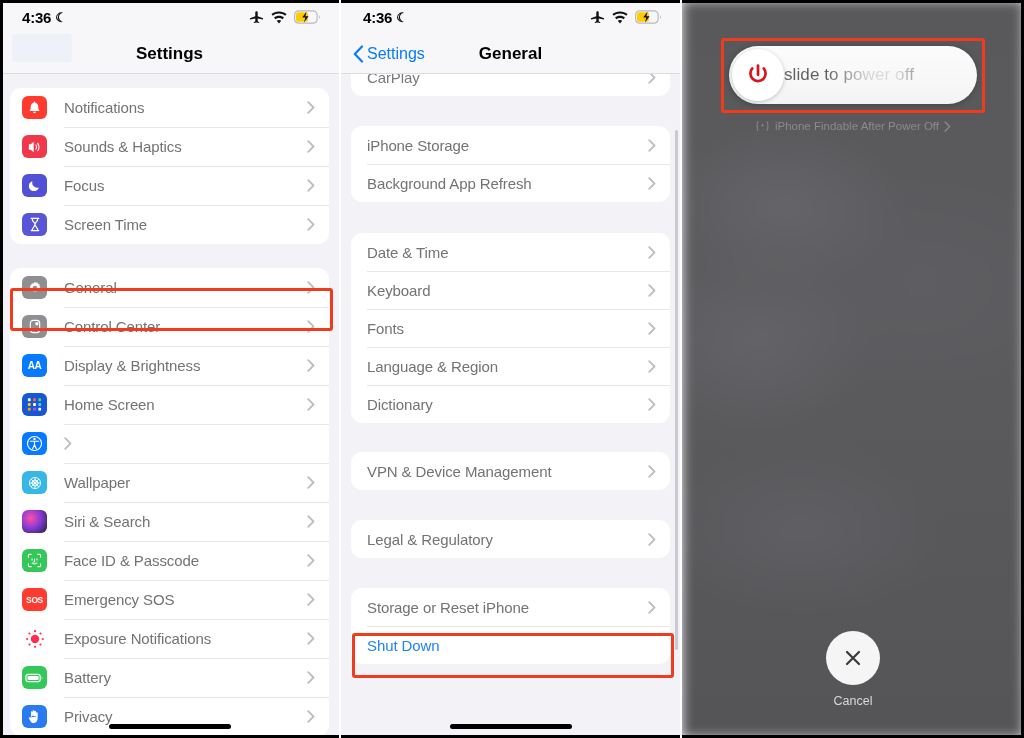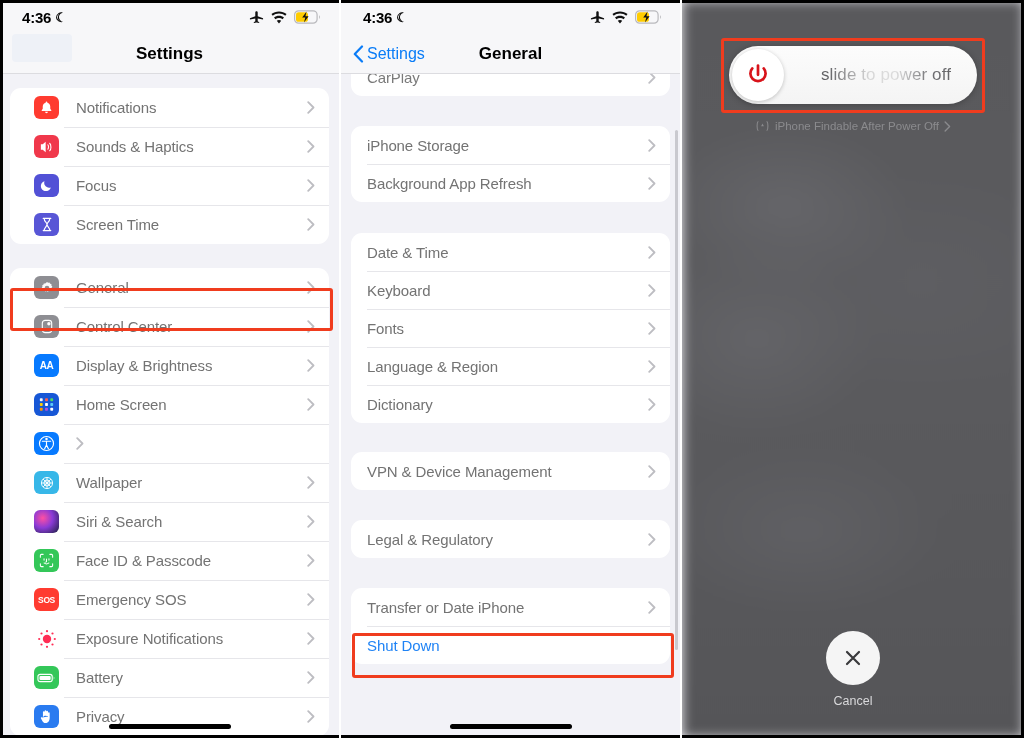--- a/index.html
+++ b/index.html
@@ -118,21 +118,20 @@
   
   .appicon {
     width: 25px; height: 23px;
     border-radius: 6px;
     margin-right: 17px;
     display: flex; align-items: center; justify-content: center;
     color: #fff; font-size: 11px; font-weight: bold;
     flex: none;
     overflow: hidden;
     position: relative;
-    margin-left: 12px;
   }
   .appicon svg { display:block; }
   .ic-notifications { background: #ff3b30; }
   .ic-sounds { background: #f0384b; }
   .ic-focus { background: #5251d6; }
   .ic-screentime { background: #5856d6; }
   .ic-general { background: #8e8e93; }
   .ic-controlcenter { background: #8e8e93; }
   .ic-display { background: #077aff; font-size:10px; letter-spacing:-0.5px;}
   .ic-homescreen { background: #1757d6; }
@@ -209,21 +208,21 @@
     border-radius: 50%;
     background: #ffffff;
     margin-left: 3px;
     display: flex; align-items: center; justify-content: center;
     box-shadow: 0 1px 4px rgba(0,0,0,.22);
     flex: none;
   }
   .slider-thumb svg { display: block; }
   .slider-text {
     flex: 1;
-    text-align: right;
+    text-align: left;
     font-size: 17px;
     color: #6f6f72;
     letter-spacing: .1px;
     background: linear-gradient(90deg,#5f5f62 0%,#5f5f62 22%,#d6d6d6 44%,#dcdcdc 58%,#6e6e71 76%,#5f5f62 100%);
     -webkit-background-clip: text;
     background-clip: text;
     color: transparent;
     padding-right: 26px;
   }
   .findable {
@@ -658,21 +657,21 @@
           <span class="chev">
               <svg width="8" height="13" viewBox="0 0 8 13">
                 <path d="M1.2 1.2L6.5 6.5 1.2 11.8" fill="none" stroke="#bdbdc2" stroke-width="1.8" stroke-linecap="round" stroke-linejoin="round"></path>
               </svg>
             </span>
         </div>
       </div>
 
       <div class="group" style="margin-top:30px;">
         <div class="row plain">
-          <span class="row-label">Transfer or Date iPhone</span>
+          <span class="row-label">Storage or Reset iPhone</span>
           <span class="chev">
               <svg width="8" height="13" viewBox="0 0 8 13">
                 <path d="M1.2 1.2L6.5 6.5 1.2 11.8" fill="none" stroke="#bdbdc2" stroke-width="1.8" stroke-linecap="round" stroke-linejoin="round"></path>
               </svg>
             </span>
         </div>
         <div class="row plain">
           <span class="row-label link">Shut Down</span>
         </div>
       </div>

